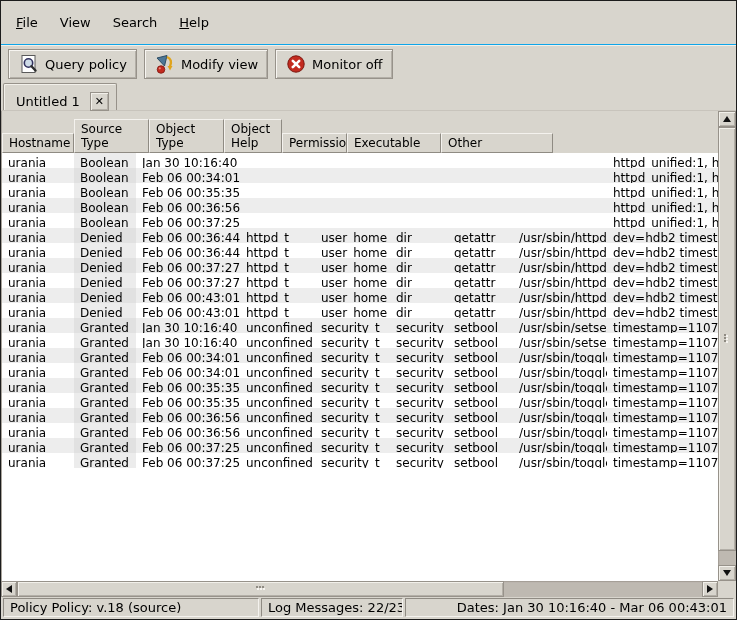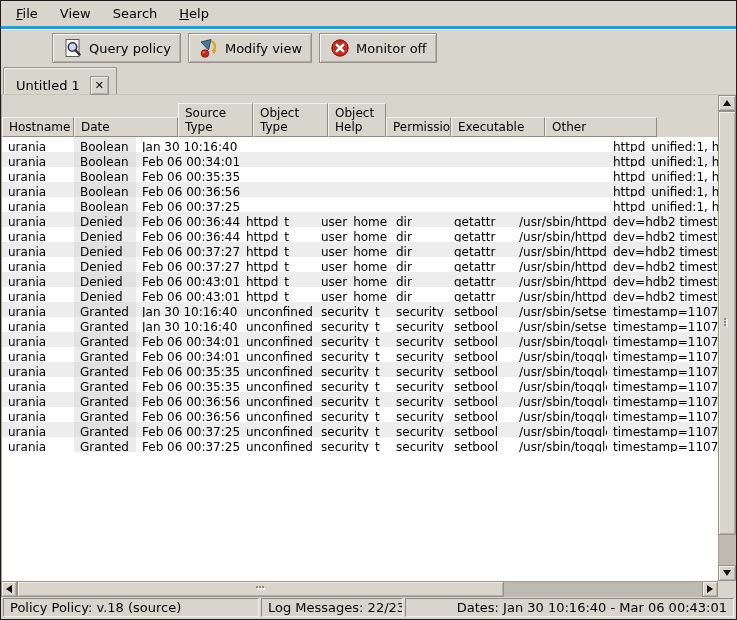--- a/index.html
+++ b/index.html
@@ -7,29 +7,29 @@
   body { font-family:"DejaVu Sans", sans-serif; color:#000; }
 
   .window {
     position:relative; width:737px; height:620px;
     border:1px solid #1c1c1c; background:#d8d5cd;
     display:flex; flex-direction:column; overflow:hidden;
   }
 
   
   .menubar {
-    height:28px; display:flex; align-items:center; padding:4px 4px;
-    border-bottom:3px solid #0ea5e9; box-shadow:0 1px 0 #f2f0ea;
+    height:44px; display:flex; align-items:center; padding:4px 4px;
+    border-bottom:1px solid #0ea5e9; box-shadow:0 1px 0 #f2f0ea;
     flex:0 0 auto;
   }
   .menu-item { padding:4px 11px; font-size:13px; cursor:default; }
   .menu-item.accel::first-letter { text-decoration:underline; }
 
   
-  .toolbar { height:38px; flex:0 0 auto; display:flex; align-items:center; gap:7px; padding:0 7px;margin-left:44px; }
+  .toolbar { height:38px; flex:0 0 auto; display:flex; align-items:center; gap:7px; padding:0 7px; }
   .tool-button {
     height:30px; display:flex; align-items:center; gap:5px; padding:0 9px;
     background:#d8d5cd; border:1px solid #97928a;
     box-shadow:inset 1px 1px 0 #f7f5f1, inset -1px -1px 0 #b3afa7;
     font-size:13px; cursor:default;
   }
   .tool-button .ticon { width:22px; height:22px; display:flex; align-items:center; justify-content:center; }
 
   
   .tabbar { height:28px; flex:0 0 auto; display:flex; align-items:flex-end; padding-left:2px; border-bottom:1px solid #c8c4bc; }
@@ -165,23 +165,20 @@
       <span class="tab-close">✕</span>
     </div>
   </div>
 
   <div class="content">
     <div class="table-area">
       <div class="thead">
           <div class="hcell c0">
             <span>Hostname</span>
           </div>
-          <div class="hcell c2">
-            <span>Date</span>
-          </div>
           <div class="hcell c3">
             <span>Source Type</span>
           </div>
           <div class="hcell c4">
             <span>Object Type</span>
           </div>
           <div class="hcell c5">
             <span>Object Help</span>
           </div>
           <div class="hcell c6">

